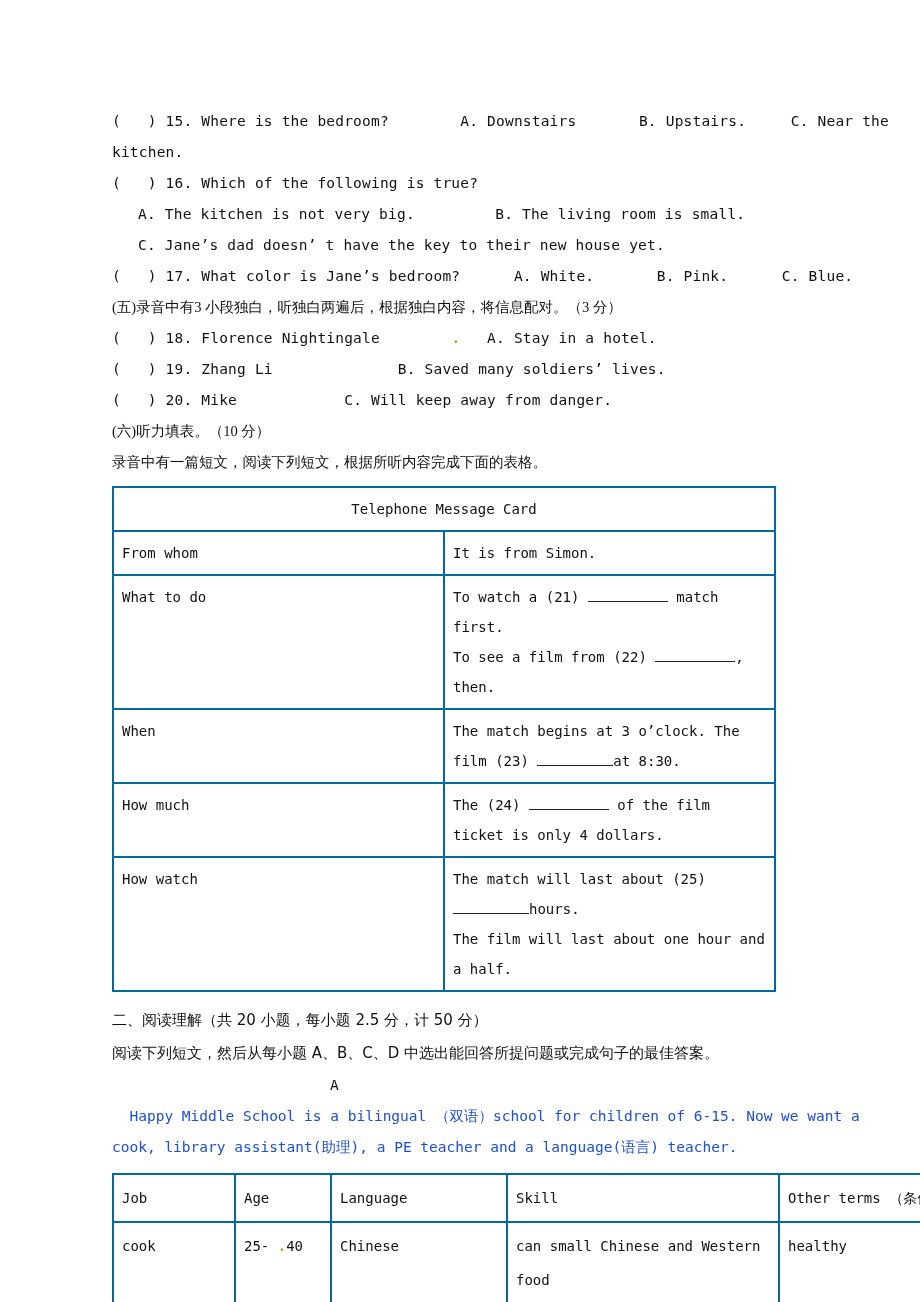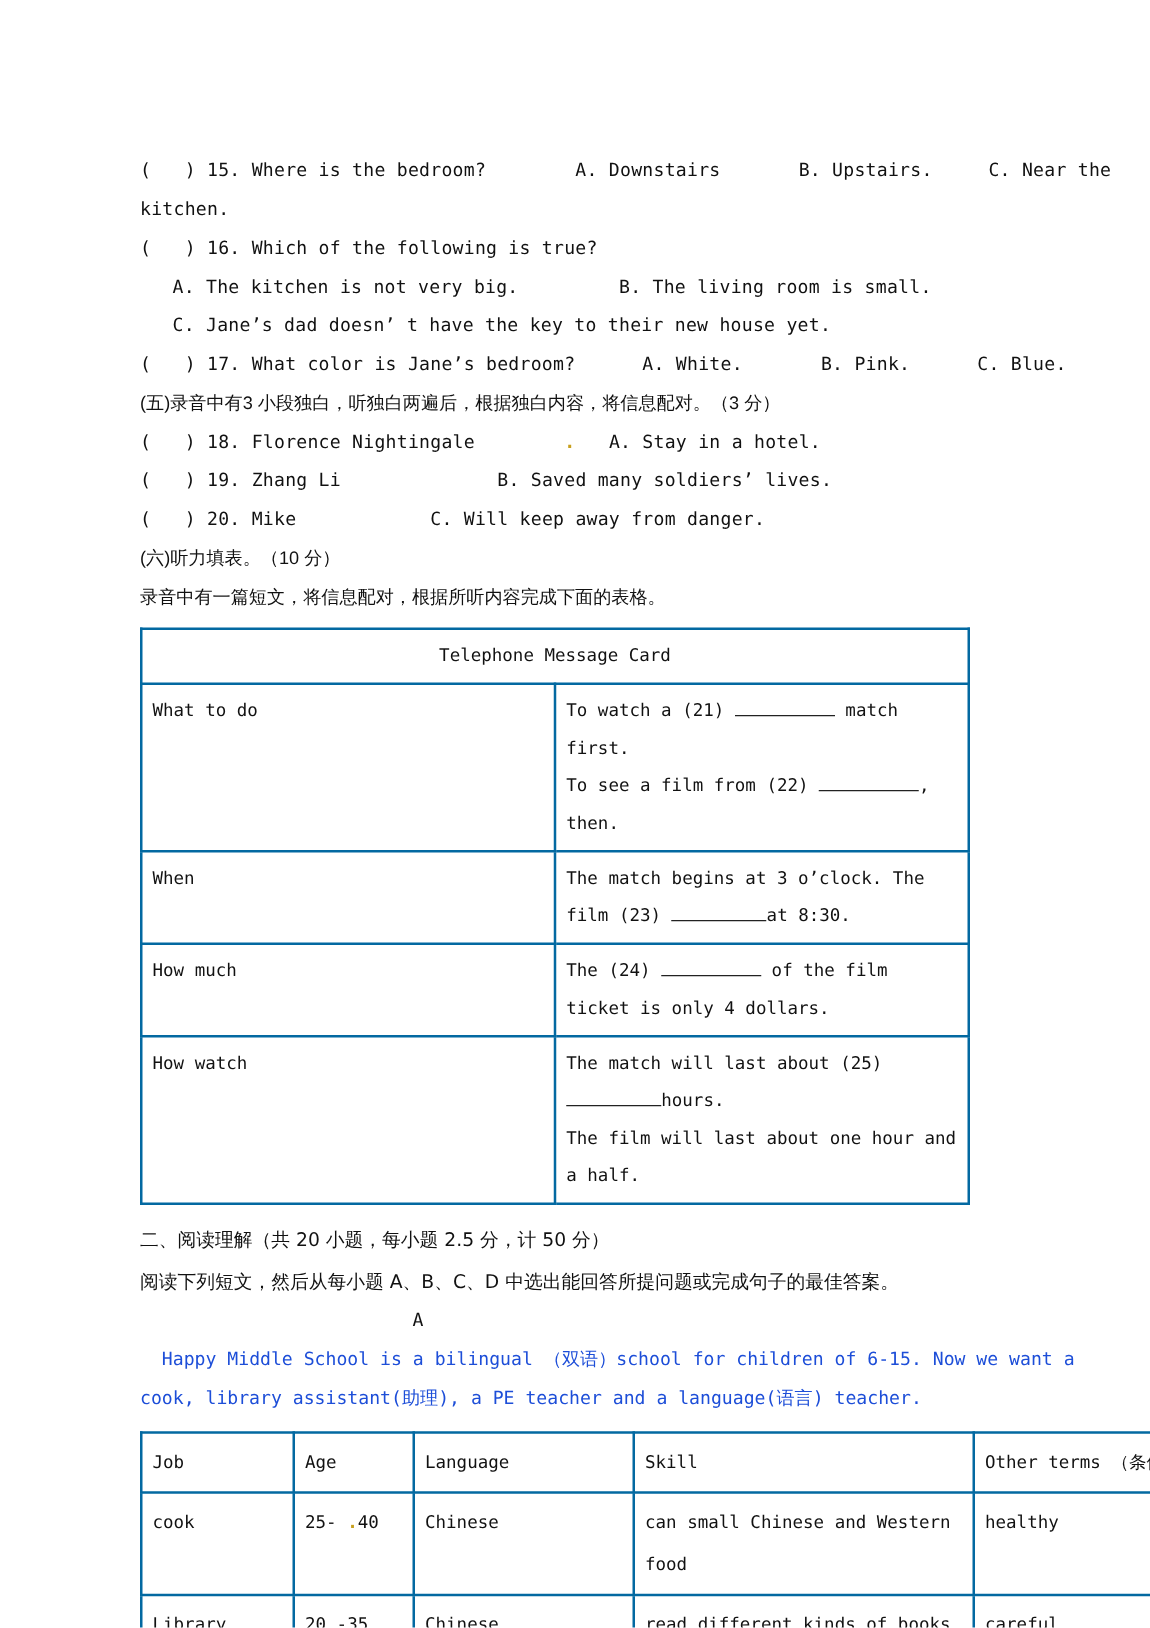--- a/index.html
+++ b/index.html
@@ -11,21 +11,21 @@
     width: 920px;
     height: 1302px;
     position: relative;
     font-family: "DejaVu Serif", "Liberation Serif", serif;
     color: #1a1a1a;
     overflow: hidden;
   }
 
   .page {
     position: absolute;
-    left: 0; top: 16px;
+    left: 0; top: 0;
     width: 920px;
     height: 1212px;
   }
 
   
   .content {
     position: absolute;
     left: 112px;
     top: 106px;
     width: 790px;
@@ -34,21 +34,21 @@
   
   .ln {
     font-family: "DejaVu Sans Mono", "Liberation Mono", monospace;
     font-size: 14.5px;
     line-height: 31px;
     white-space: pre;
     letter-spacing: 0.2px;
     color: #111;
   }
   .ln-cn {
-    font-family: Liberation Sans, sans-serif;
+    font-family: Liberation Serif, serif;
     font-size: 14.5px;
     line-height: 31px;
     white-space: pre;
     color: #111;
   }
   .indent1 { padding-left: 26px; }
   .center-a {
     text-align: left;
     padding-left: 218px;
   }
@@ -134,26 +134,30 @@
 
     <div class="ln"><span>(   ) 17.</span><span> </span><span>What color is Jane’s bedroom?</span><span>      </span><span>A. White.</span><span>       </span><span>B. Pink.</span><span>      </span><span>C. Blue.</span></div>
 
     <div class="ln-cn">(五)录音中有3 小段独白，听独白两遍后，根据独白内容，将信息配对。（3 分）</div>
 
     <div class="ln"><span>(   ) 18.</span><span> </span><span>Florence Nightingale</span><span>        </span><span class="dot-mark">.</span><span>   </span><span>A. Stay in a hotel.</span></div>
     <div class="ln"><span>(   ) 19.</span><span> </span><span>Zhang Li</span><span>              </span><span>B. Saved many soldiers’ lives.</span></div>
     <div class="ln"><span>(   ) 20.</span><span> </span><span>Mike</span><span>            </span><span>C. Will keep away from danger.</span></div>
 
     <div class="ln-cn">(六)听力填表。（10 分）</div>
-    <div class="ln-cn">录音中有一篇短文，将信息配对，根据所听内容完成下面的表格。</div>
+    <div class="ln-cn">录音中有一篇短文，阅读下列短文，根据所听内容完成下面的表格。</div>
 
     <table class="doc-table" id="tbl-message">
       <tbody>
           <tr>
         <td colspan="2" class="hdr-center">Telephone Message Card</td>
+      </tr>
+      <tr>
+        <td class="label-col">From whom</td>
+        <td><span>It is from Simon.</span></td>
       </tr>
       <tr>
         <td class="label-col">What to do</td>
         <td>
           <div><span>To watch a  (21) </span><span class="blank-u bl-80"></span><span> match first.</span></div>
           <div><span>To see a film from (22) </span><span class="blank-u bl-80"></span><span>, then.</span></div>
         </td>
       </tr>
       <tr>
         <td class="label-col">When</td>

